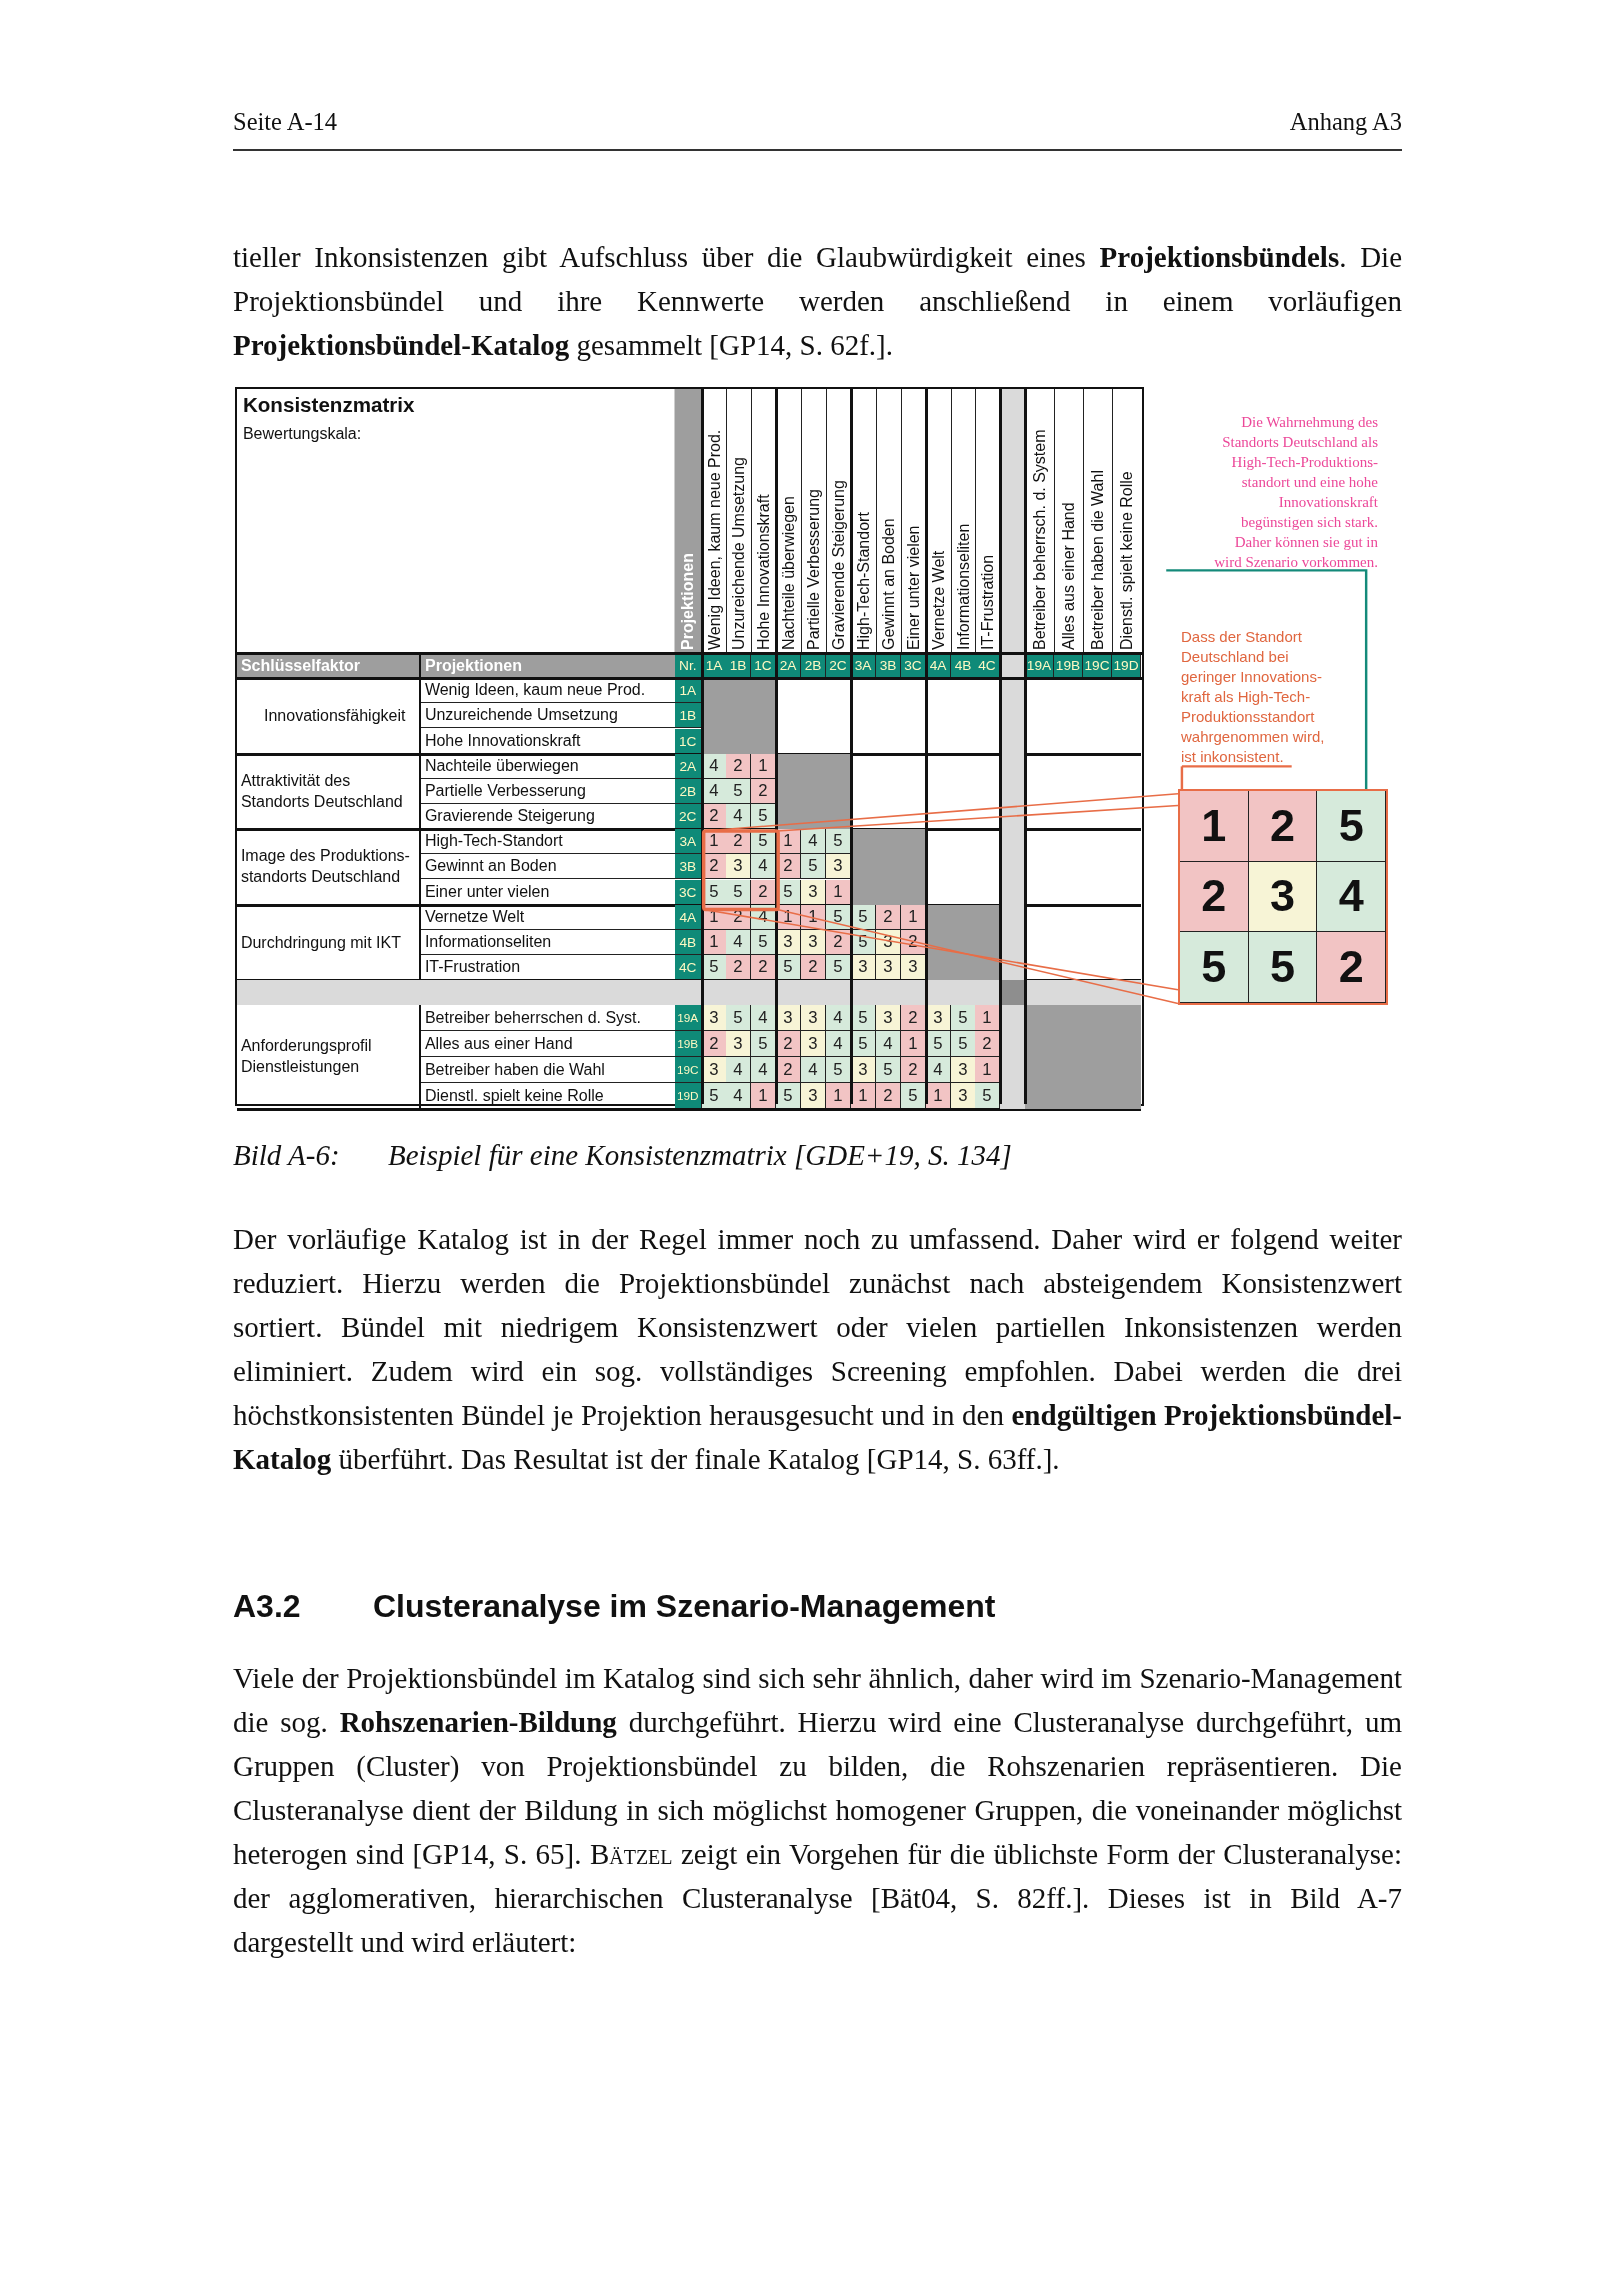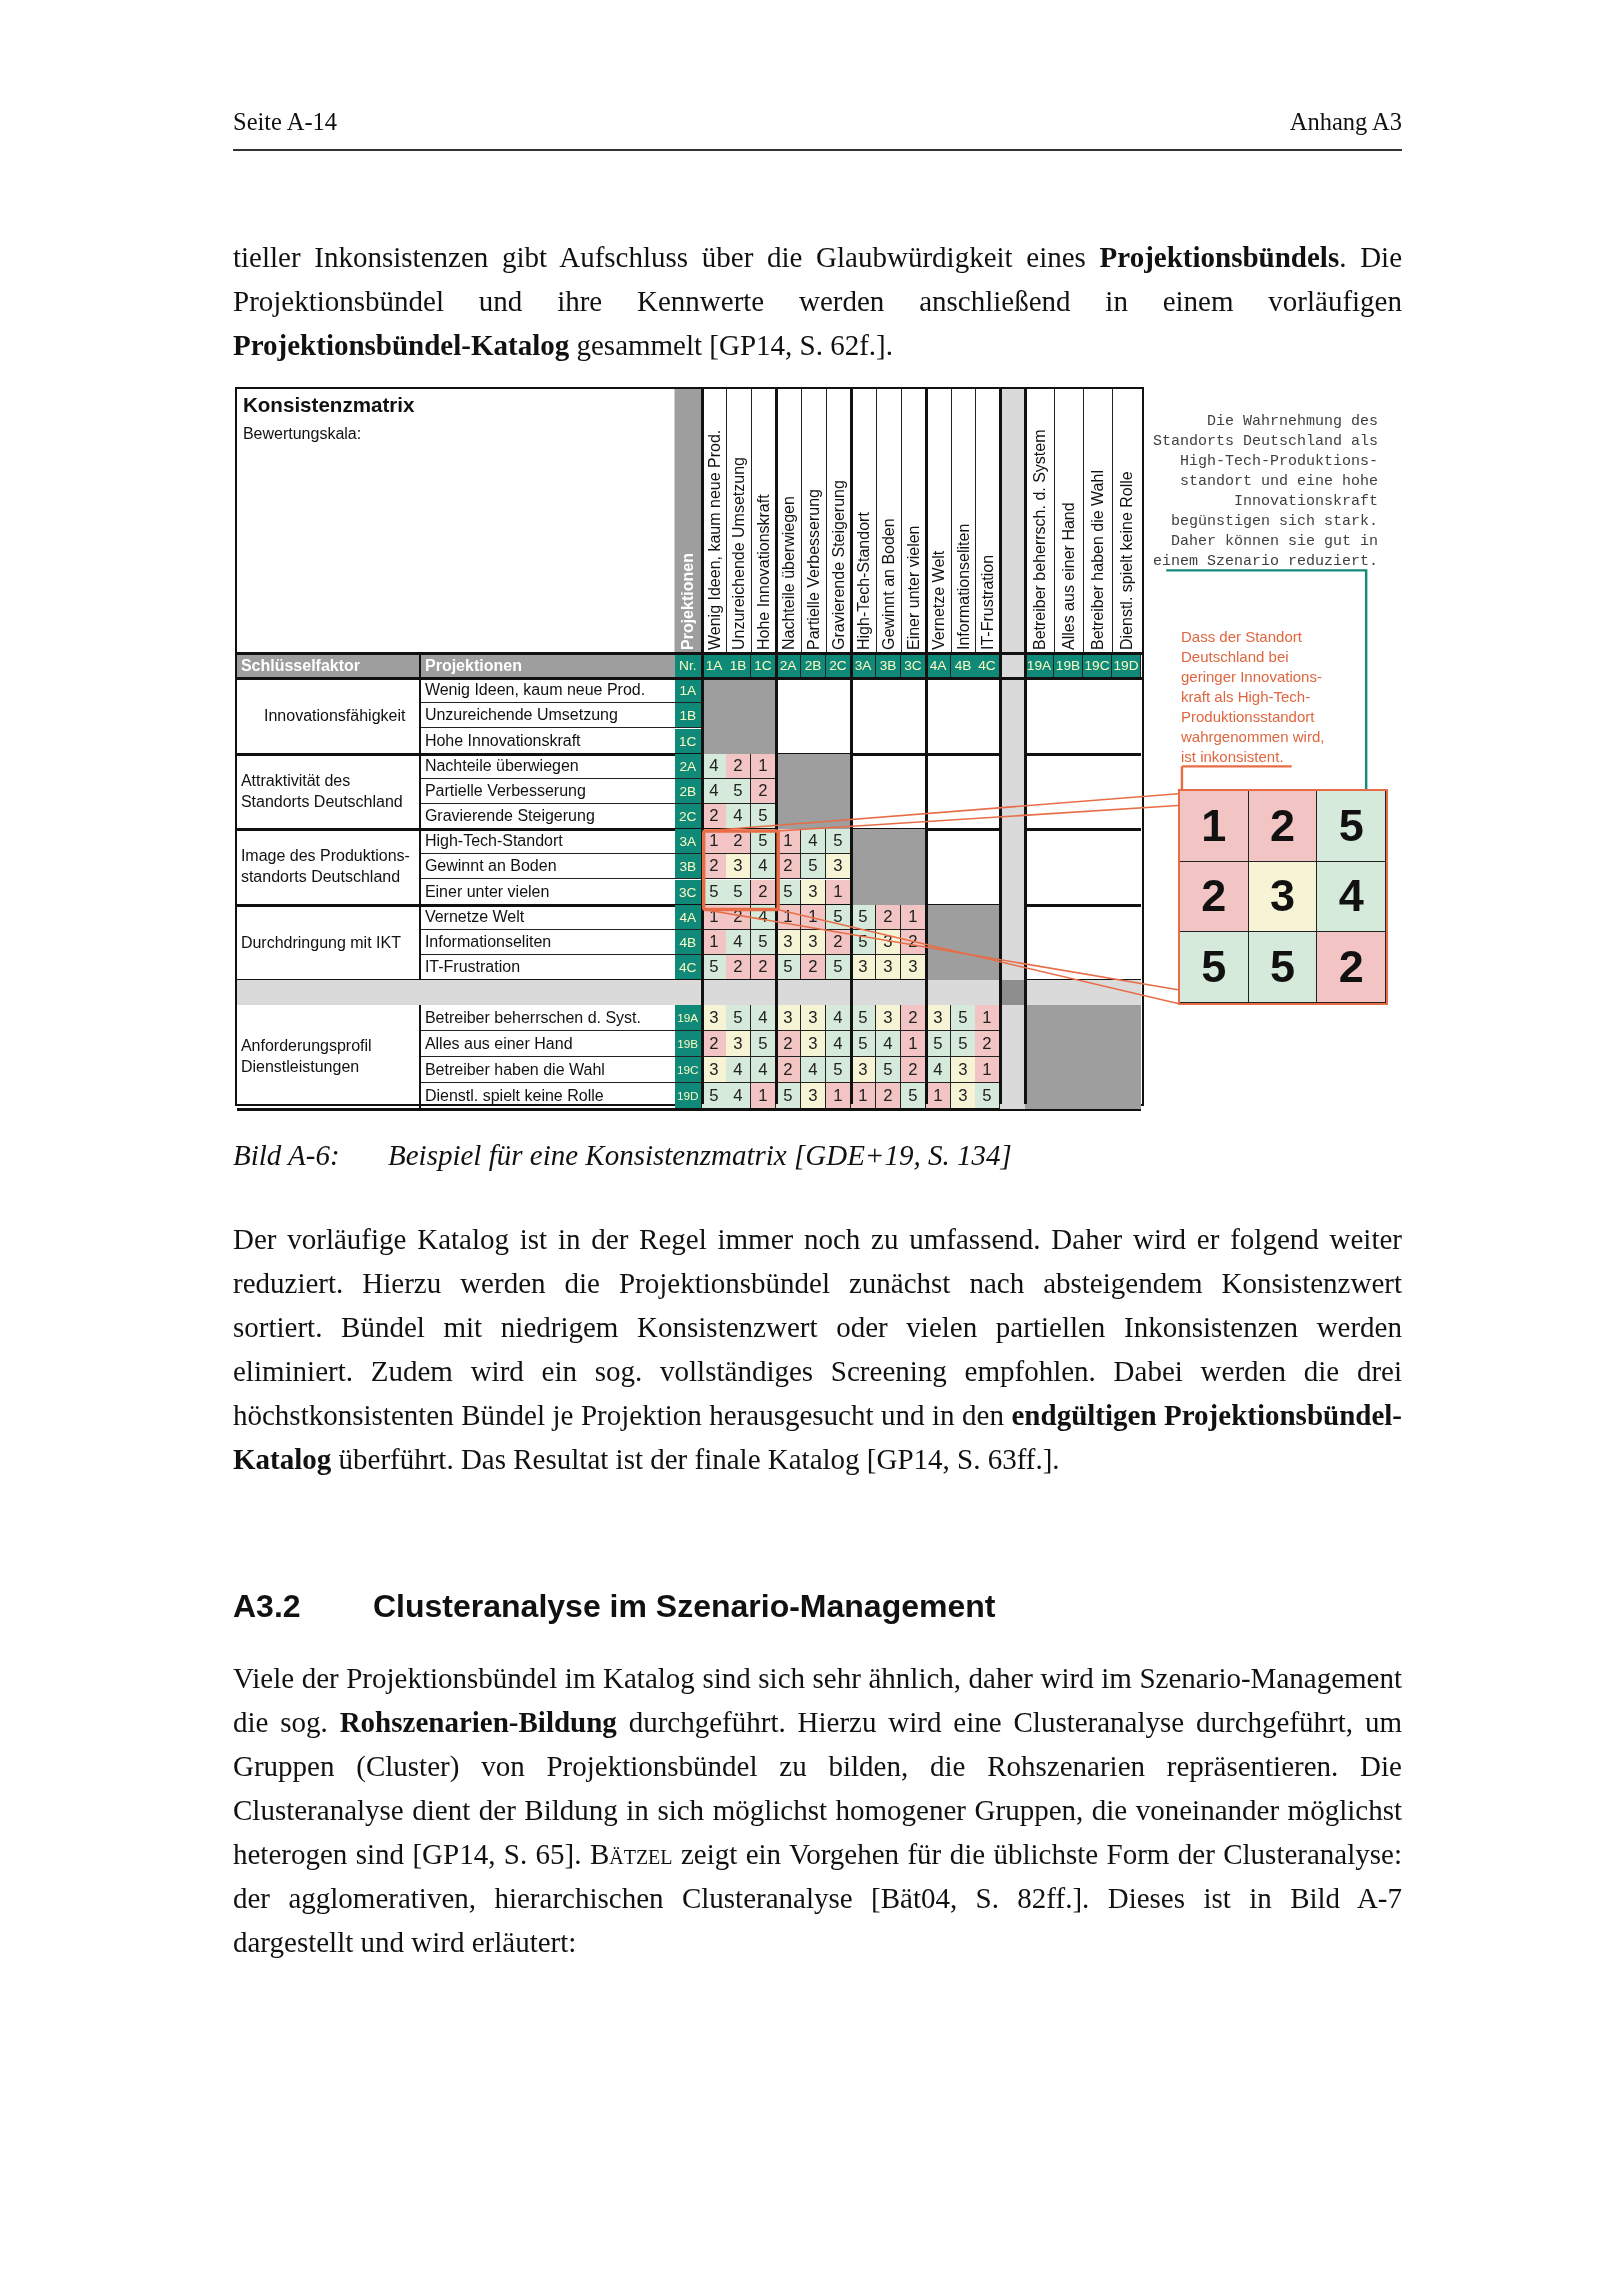--- a/index.html
+++ b/index.html
@@ -23,21 +23,21 @@
   .c-y { background:#f7f4d6; }
   .c-g { background:#d6eadb; }
   .gray { position:absolute; background:#9e9e9e; }
   .lgray { position:absolute; background:#dadada; }
   .teal { background:#0f8a78; color:#fef9c3; font-weight:normal; }
   .vtext { position:absolute; writing-mode:vertical-rl; transform:rotate(180deg); font-size:16px; white-space:nowrap; display:flex; align-items:center; }
   .hline { position:absolute; background:#111; }
   .rowtxt { position:absolute; font-size:16px; white-space:nowrap; display:flex; align-items:center; padding-left:3.9px; border-bottom:1px solid #222; }
   .grp { position:absolute; font-size:16px; line-height:20.6px; padding-left:3.9px; display:flex; align-items:center; }
 
-  .anno-teal { position:absolute; left:1137px; top:412px; width:241px; font-family:Liberation Mono, monospace; font-size:15px; line-height:20px; color:#404040; text-align:right; }
+  .anno-teal { position:absolute; left:1137px; top:412px; width:241px; font-family:Liberation Serif, serif; font-size:15px; line-height:20px; color:#ec4899; text-align:right; }
   .anno-org { position:absolute; left:1181px; top:627px; width:196px; font-family:"Liberation Sans", sans-serif; font-size:15px; line-height:20px; color:#e0663f; }
   .zoom-box { position:absolute; left:1178px; top:789px; width:210px; height:216px; border:2.9px solid #e86d47; box-sizing:border-box; display:grid; grid-template-columns:repeat(3,1fr); grid-template-rows:repeat(3,1fr); }
   .zoom-box .zc { display:flex; align-items:center; justify-content:center; font-family:"Liberation Sans", sans-serif; font-weight:bold; font-size:45px; color:#111; border-right:1px solid #222; border-bottom:1px solid #222; }
 </style>
 </head>
 <body>
 
 <div class="abs hdr" style="left:233px;">Seite A-14</div>
 <div class="abs hdr" style="right:219px;">Anhang A3</div>
 <div class="hdr-rule"></div>
@@ -284,21 +284,21 @@
 </svg>
 
 <div class="anno-teal" id="annoTeal">
     <div>Die Wahrnehmung des</div>
     <div>Standorts Deutschland als</div>
     <div>High-Tech-Produktions-</div>
     <div>standort und eine hohe</div>
     <div>Innovationskraft</div>
     <div>begünstigen sich stark.</div>
     <div>Daher können sie gut in</div>
-    <div>einem Szenario reduziert.</div>
+    <div>wird Szenario vorkommen.</div>
   </div>
 <div class="anno-org" id="annoOrg">
     <div>Dass der Standort</div>
     <div>Deutschland bei</div>
     <div>geringer Innovations-</div>
     <div>kraft als High-Tech-</div>
     <div>Produktionsstandort</div>
     <div>wahrgenommen wird,</div>
     <div>ist inkonsistent.</div>
   </div>

